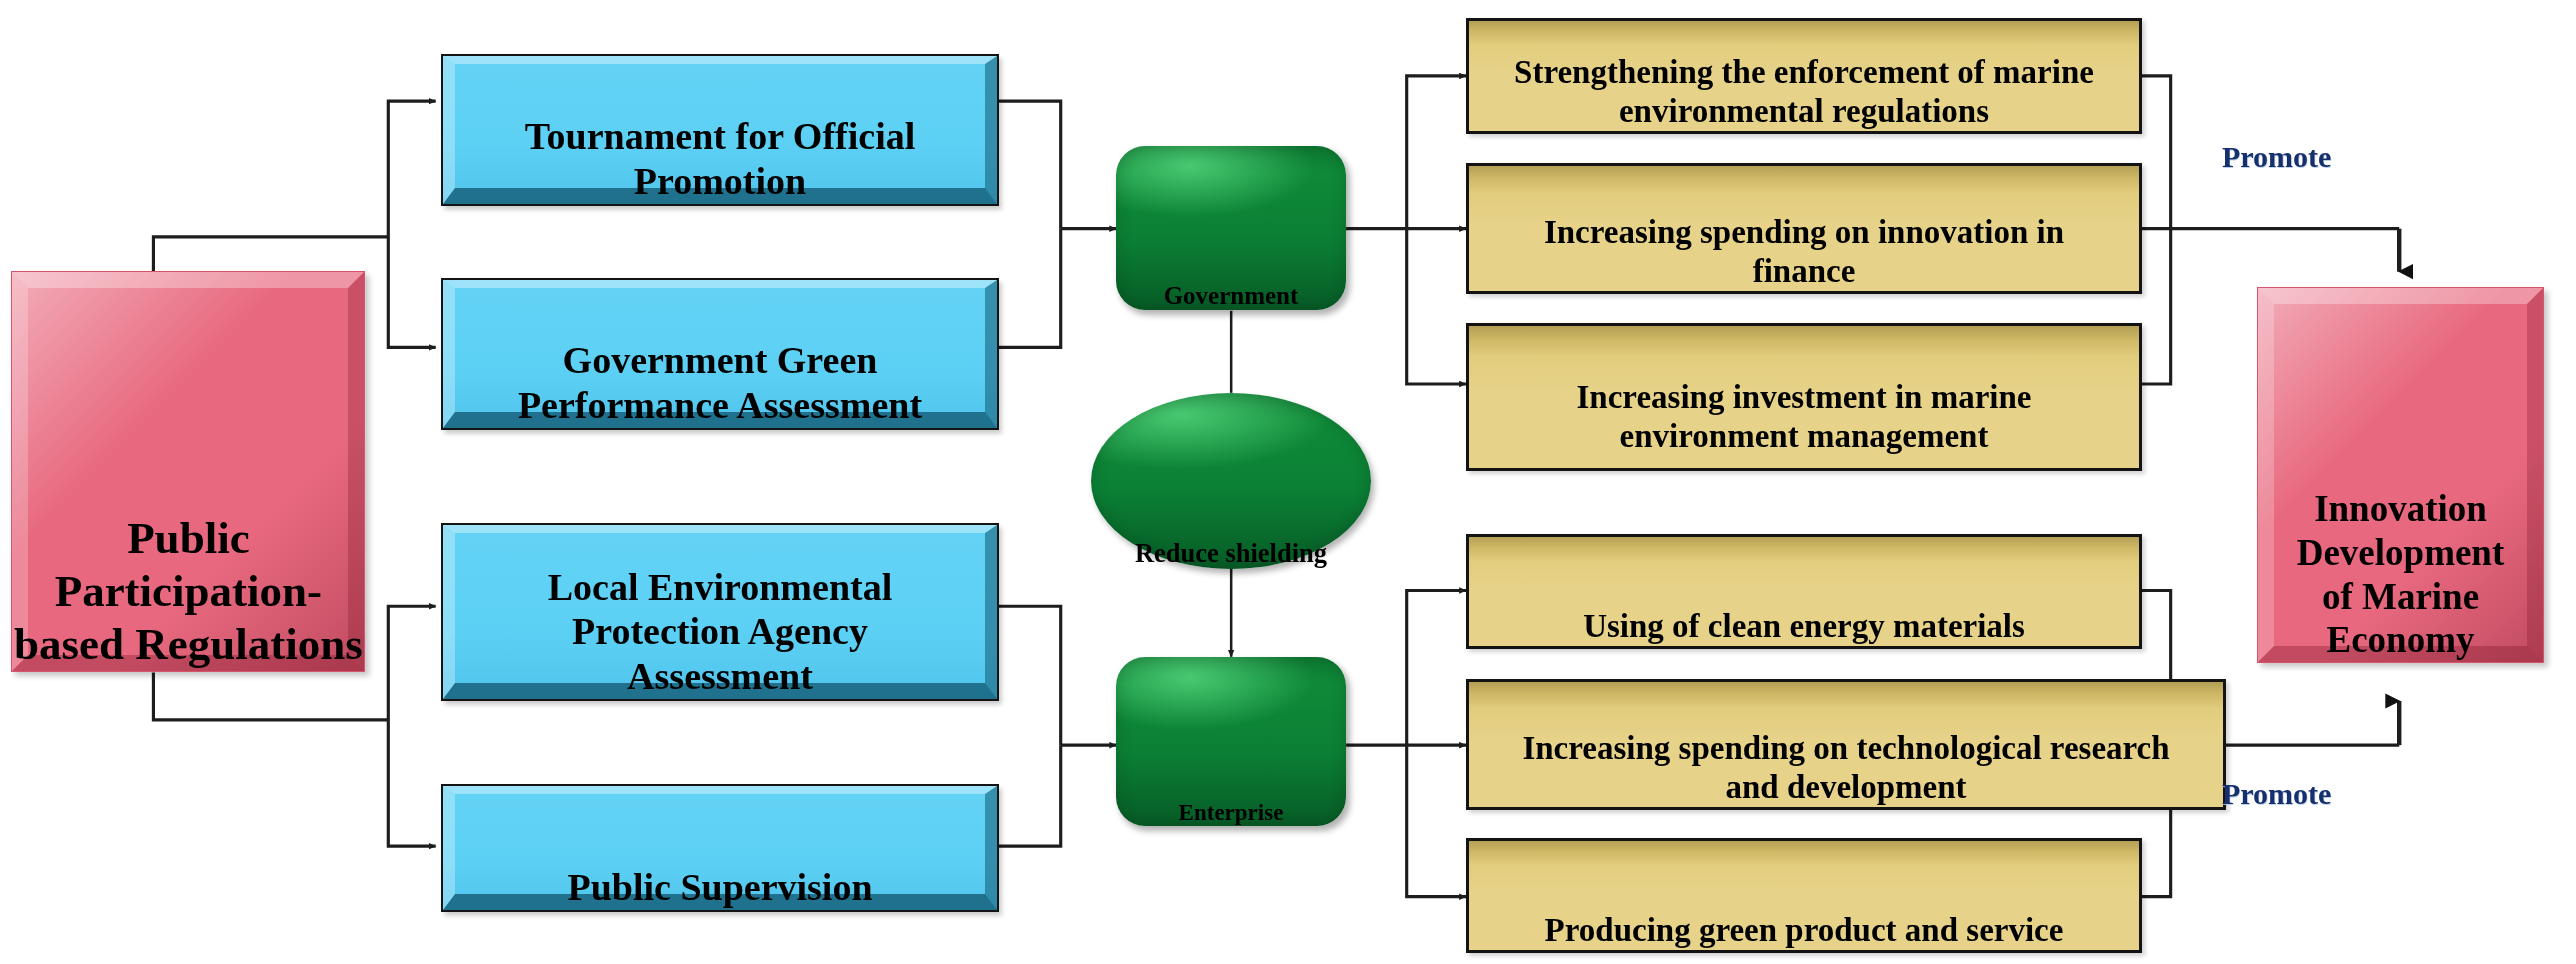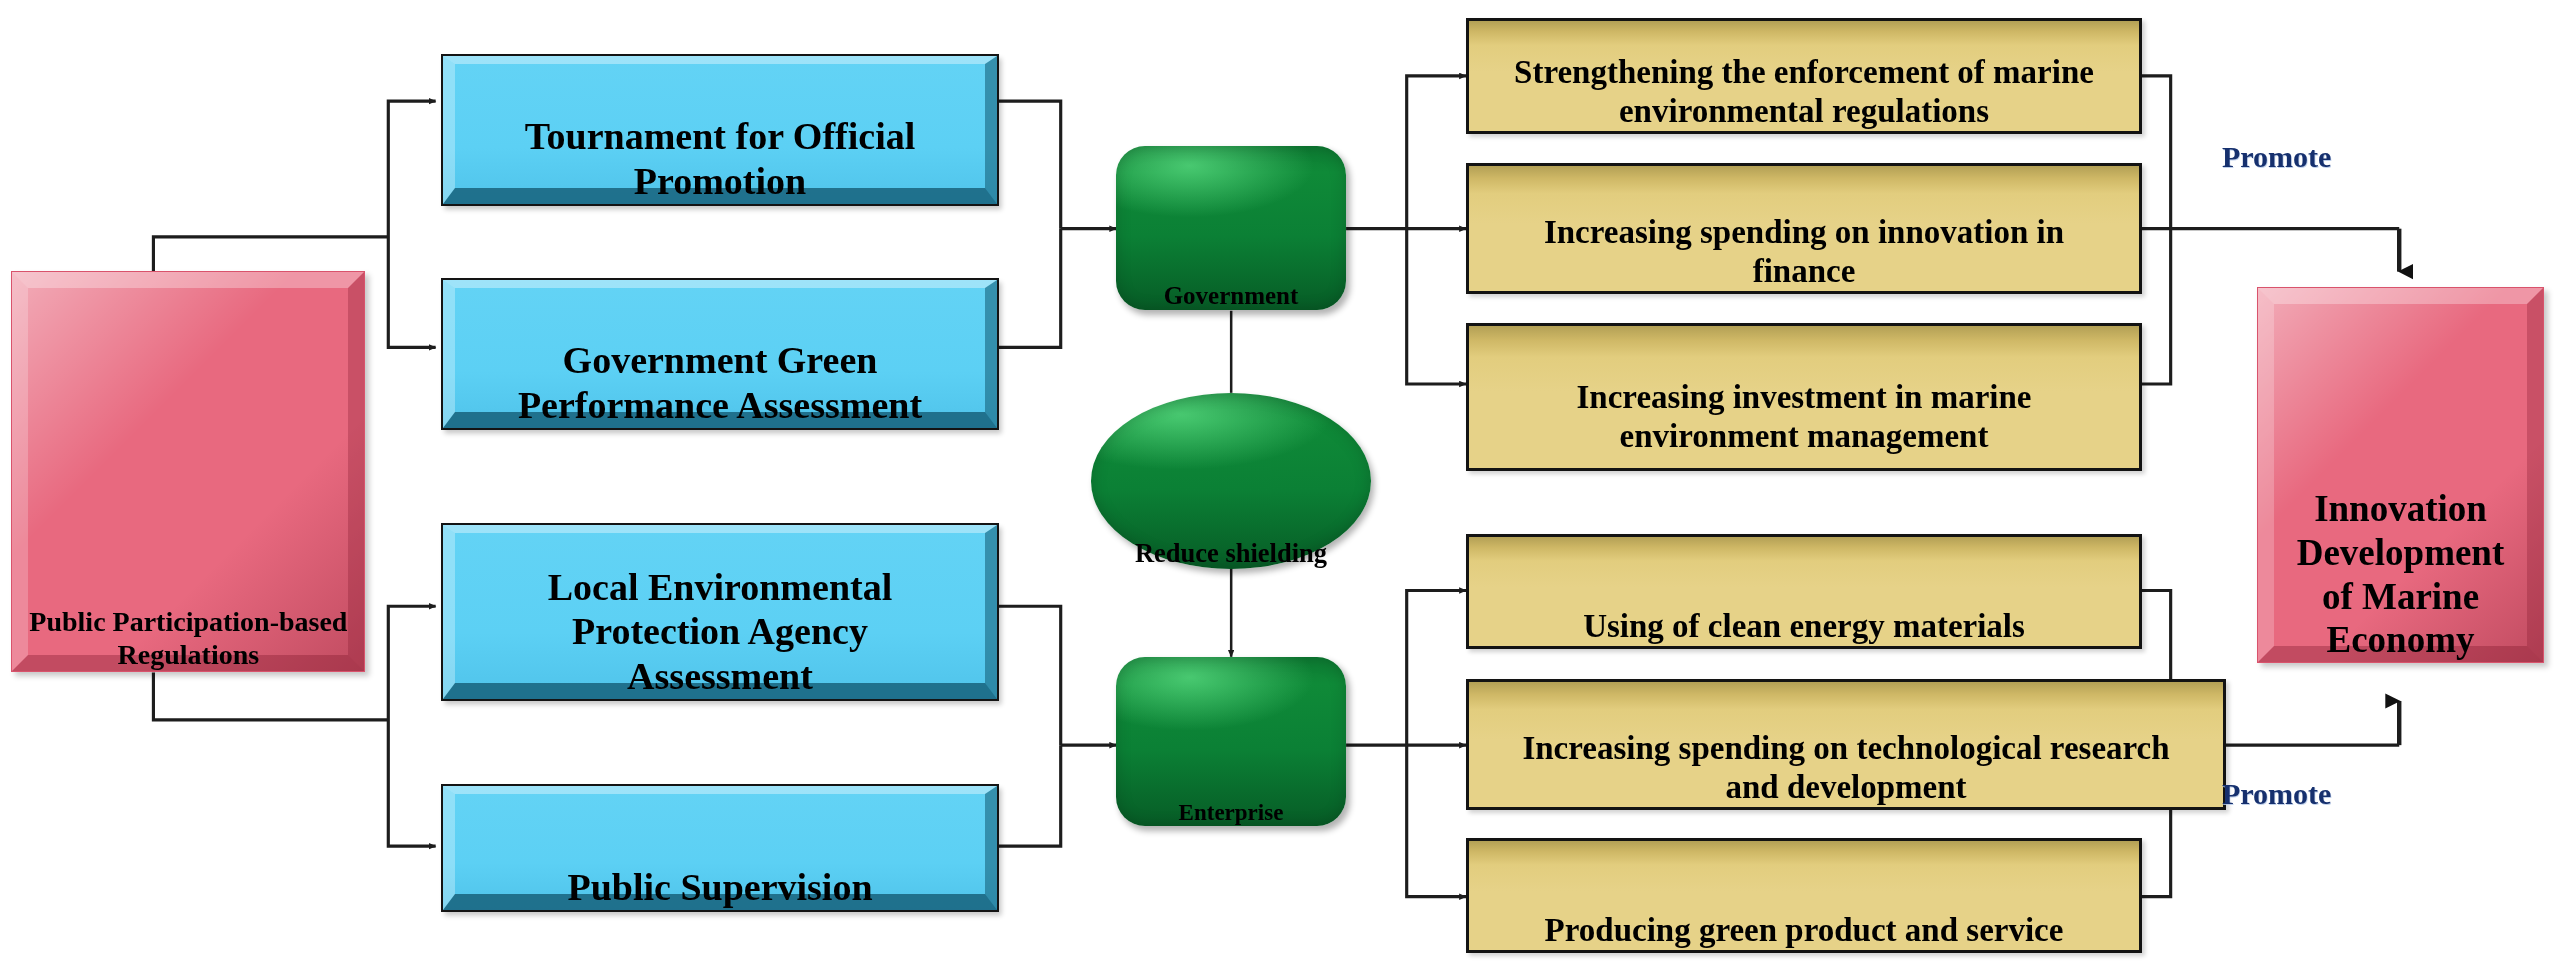--- a/index.html
+++ b/index.html
@@ -123,21 +123,21 @@
       <path d="M3392,362 L3800,362"></path>
       <path d="M3800,362 L3800,430" stroke-width="7" marker-end="url(#ard)"></path>
 
       <path d="M3392,935 L3438,935 L3438,1180"></path>
       <path d="M3392,1420 L3438,1420 L3438,1180"></path>
       <path d="M3392,1180 L3800,1180"></path>
       <path d="M3800,1180 L3800,1110" stroke-width="7" marker-end="url(#ard)"></path>
     </g>
   </svg>
 
-  <div class="node pink" style="left:11.4px;top:271px;width:354px;height:401px;font-size:28px;">
+  <div class="node pink" style="left:11.4px;top:271px;width:354px;height:401px;font-size:45px;">
     <span>Public Participation-based Regulations</span>
   </div>
 
   <div class="node blue" style="left:441px;top:54px;width:558px;height:152px;font-size:38px;padding:0 35px;">
     <span>Tournament for Official Promotion</span>
   </div>
 
   <div class="node blue" style="left:441px;top:278px;width:558px;height:152px;font-size:38px;padding:0 25px;">
     <span>Government Green Performance Assessment</span>
   </div>

